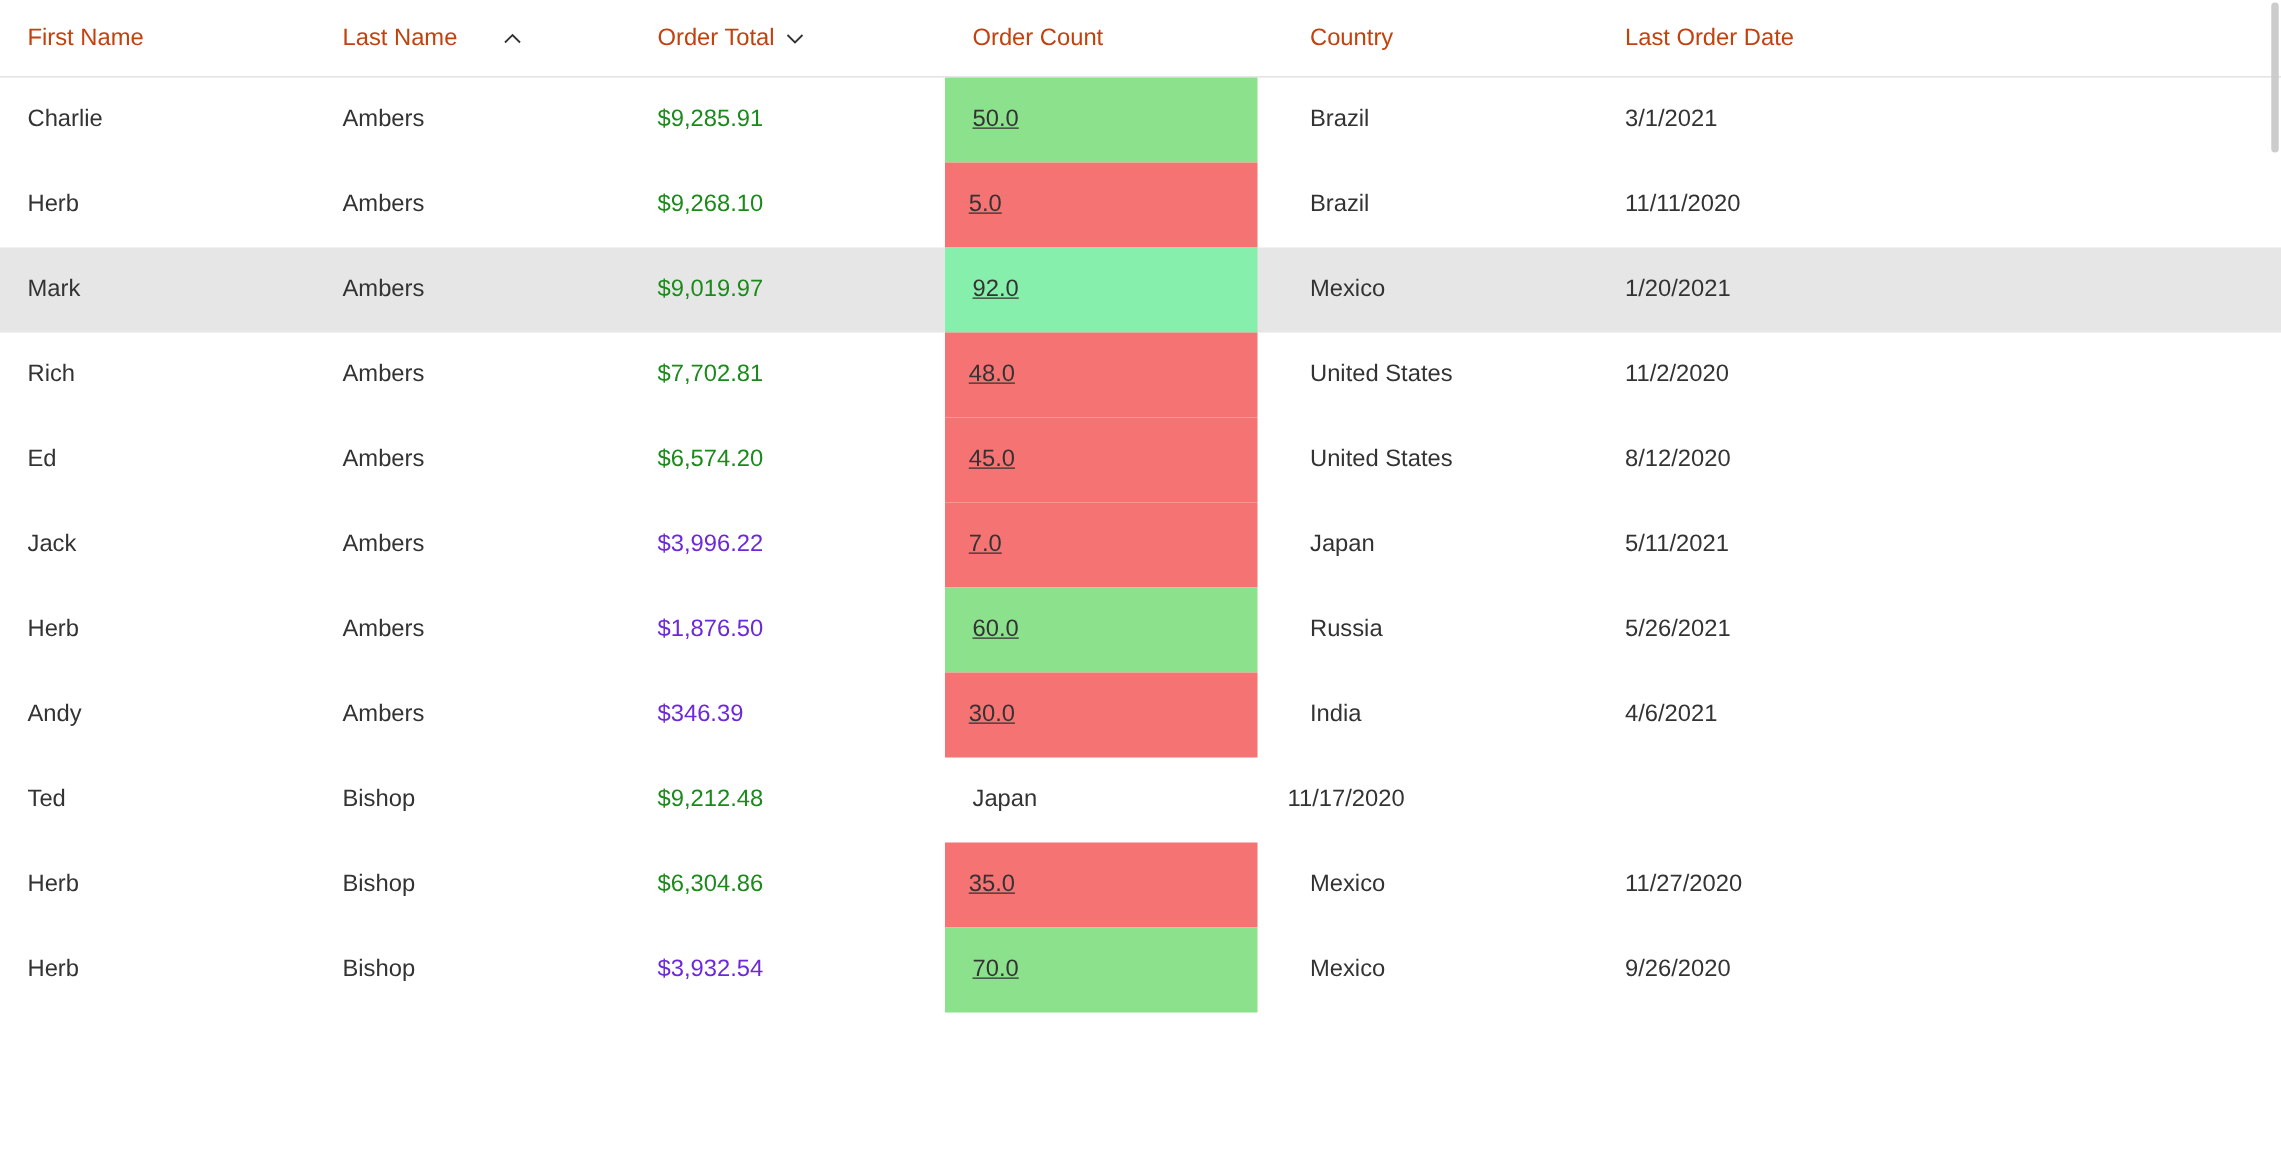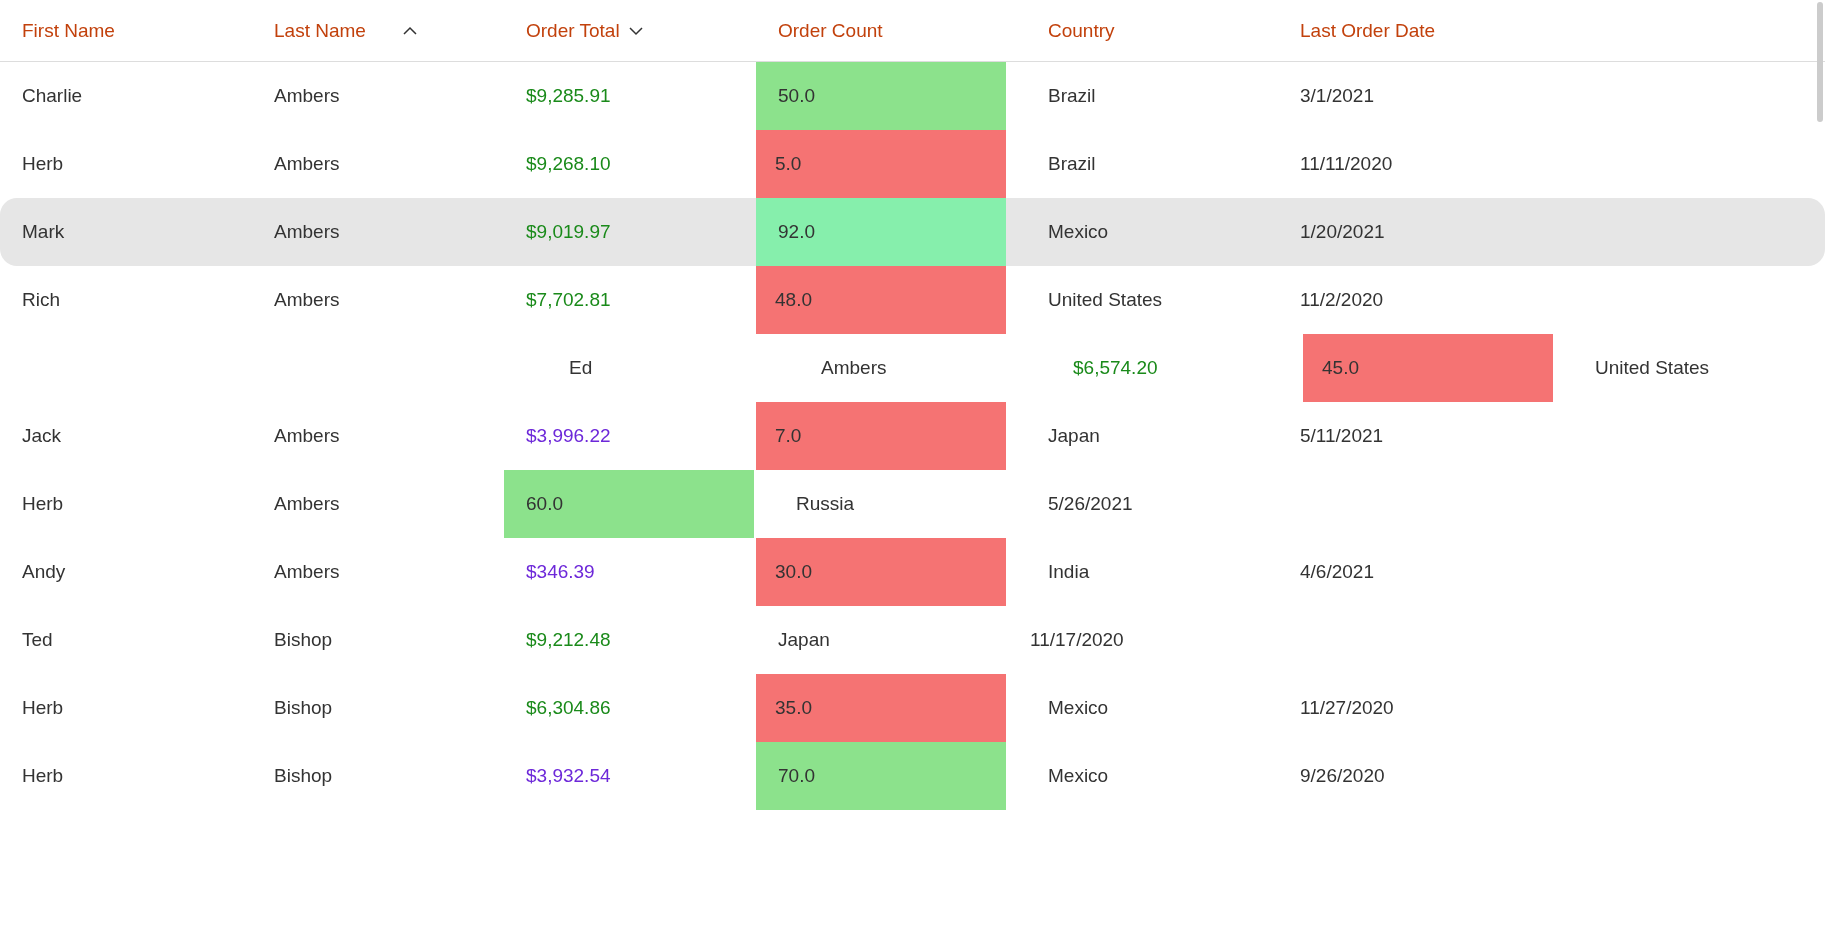--- a/index.html
+++ b/index.html
@@ -21,39 +21,39 @@
       align-items: center;
     }
     .row {
       display: flex;
       height: 68px;
       align-items: stretch;
       justify-content: flex-end;
     }
     .row.selected {
       background: #e6e6e6;
-      border-radius: 17px;
     }
     .cell, .hcell {
       display: flex;
       align-items: center;
       padding-left: 22px;
     }
     .col-first   { width: 252px; }
     .col-last    { width: 252px; gap: 28px; }
     .col-total   { width: 252px; }
     .col-count   { width: 270px; padding-left: 0; }
     .col-country { width: 252px; }
     .col-date    { width: 252px; flex: 1; }
     .count-inner {
       height: 100%;
       width: 250px;
       display: flex;
       align-items: center;
       padding-left: 22px;
+      text-decoration: underline;
     }
     .hcell {
       color: #c2410c;
       cursor: pointer;
       user-select: none;
     }
     .hcell .sort-icon {
       margin-left: 8px;
       display: inline-flex;
     }
@@ -151,34 +151,36 @@
         <div class="cell col-date">11/2/2020</div>
       </div>
       <div class="row">
         <div class="cell col-first">Ed</div>
         <div class="cell col-last">Ambers</div>
         <div class="cell col-total green-text">$6,574.20</div>
         <div class="cell col-count">
           <div class="count-inner bg-red">45.0</div>
         </div>
         <div class="cell col-country">United States</div>
+        <div class="cell col-date">8/12/2020</div>
       </div>
       <div class="row">
         <div class="cell col-first">Jack</div>
         <div class="cell col-last">Ambers</div>
         <div class="cell col-total red-text">$3,996.22</div>
         <div class="cell col-count">
           <div class="count-inner bg-red">7.0</div>
         </div>
         <div class="cell col-country">Japan</div>
         <div class="cell col-date">5/11/2021</div>
       </div>
       <div class="row">
         <div class="cell col-first">Herb</div>
         <div class="cell col-last">Ambers</div>
+        <div class="cell col-total red-text">$1,876.50</div>
         <div class="cell col-count">
           <div class="count-inner bg-green">60.0</div>
         </div>
         <div class="cell col-country">Russia</div>
         <div class="cell col-date">5/26/2021</div>
       </div>
       <div class="row">
         <div class="cell col-first">Andy</div>
         <div class="cell col-last">Ambers</div>
         <div class="cell col-total red-text">$346.39</div>

